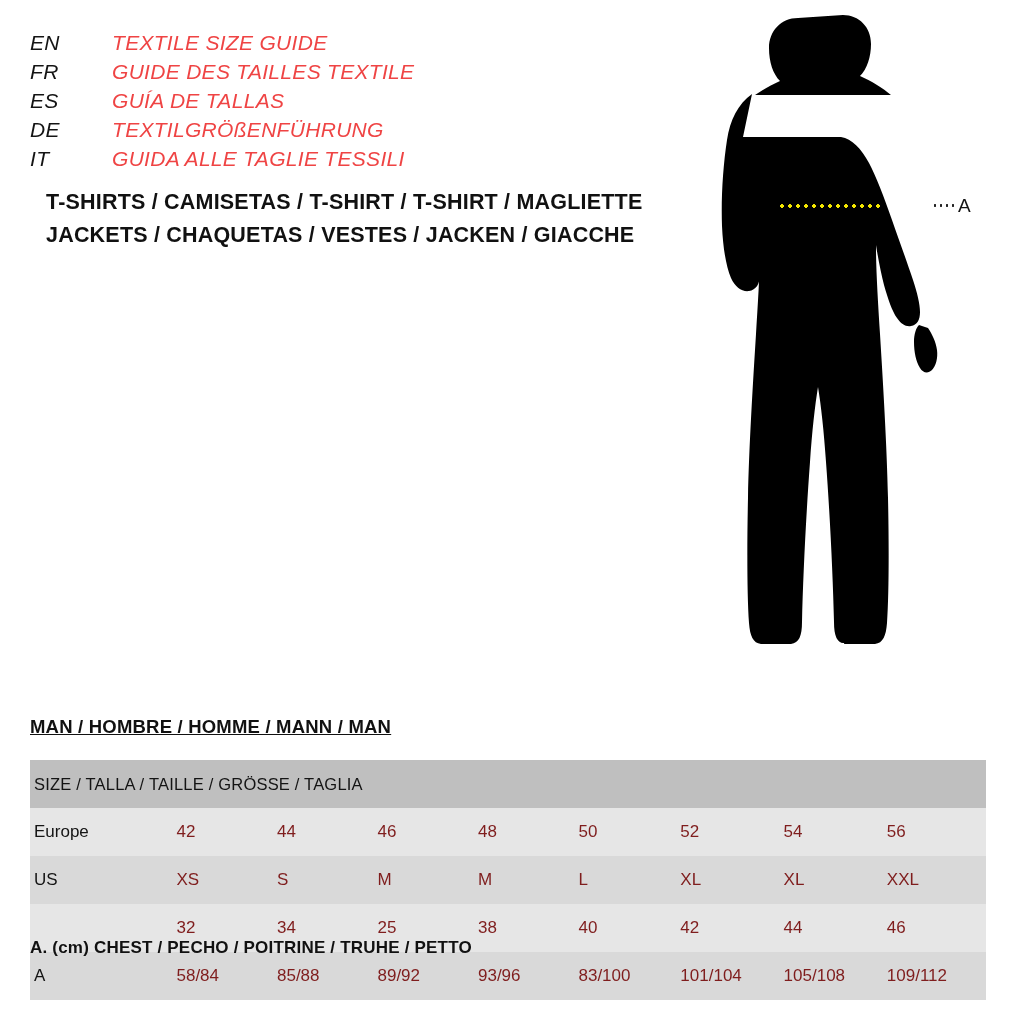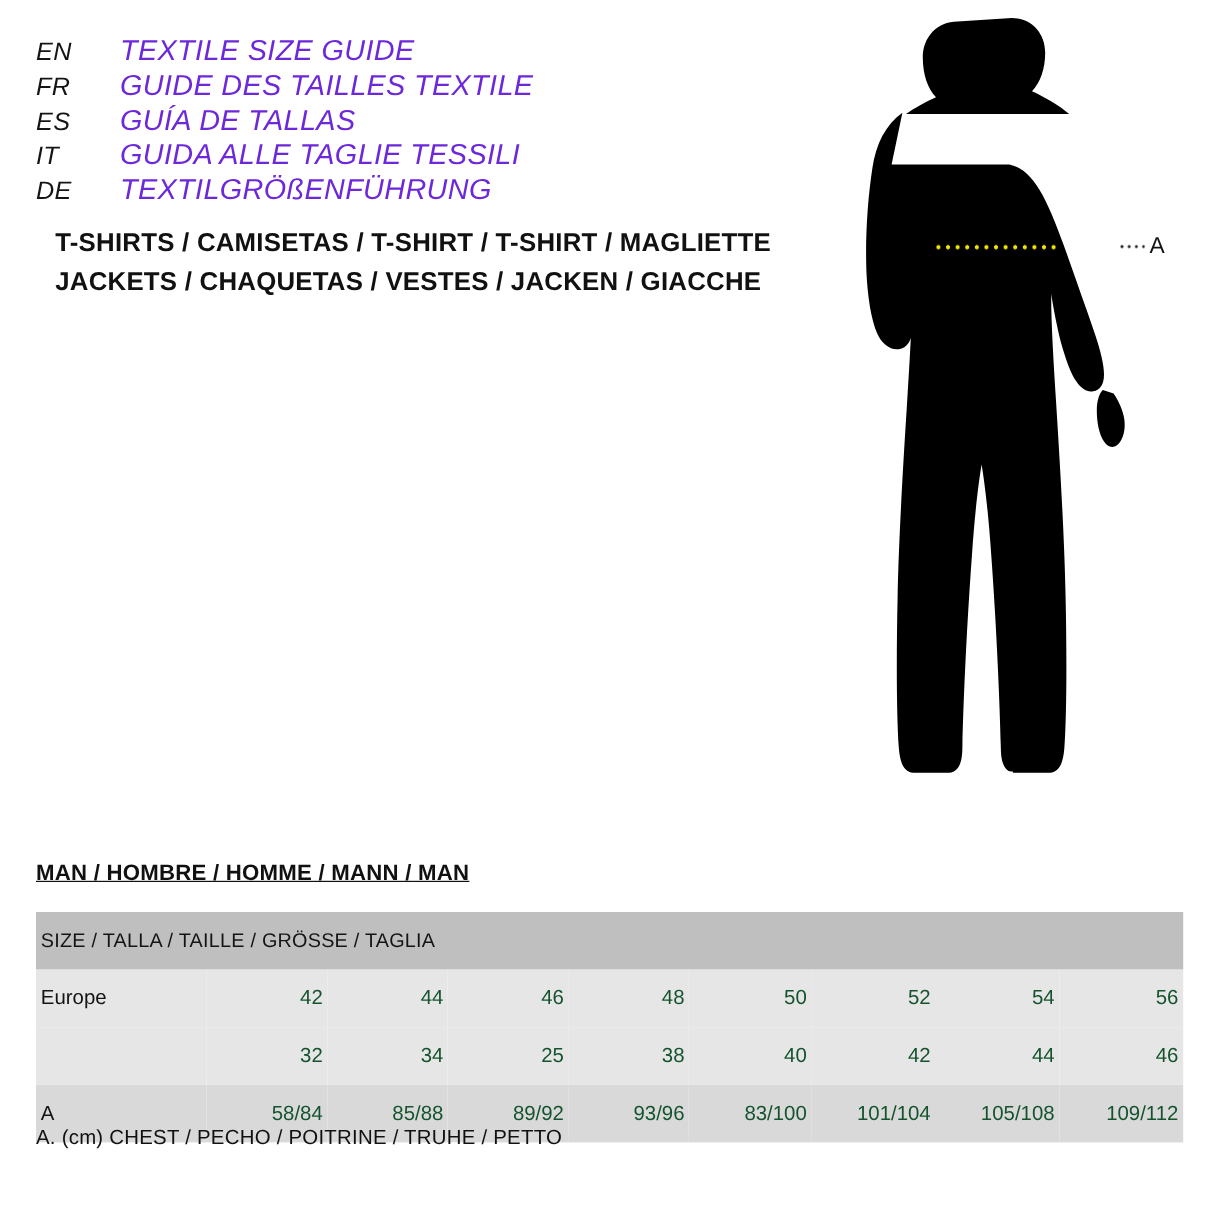--- a/index.html
+++ b/index.html
@@ -31,23 +31,24 @@
     white-space: nowrap;
     font-style: italic;
   }
   .lang-code {
     width: 70px;
     font-size: 21px;
     letter-spacing: 0.3px;
     color: #141414;
   }
   .lang-text {
-    font-size: 24px;
+    font-size: 21px;
     letter-spacing: 0.3px;
-    color: #6d28d9;
+    color: #ef4444;
+    margin-left: 12px;
   }
 
   
   .garment-block {
     position: absolute;
     left: 46px;
     top: 186px;
     width: 640px;
   }
   .garment-line {
@@ -132,37 +133,37 @@
   .row-shade-c { background: #d9d9d9; }
 
   td.label-cell {
     text-align: left;
     padding-left: 6px;
     width: 148px;
     white-space: nowrap;
     color: #141414;
   }
   td.val-cell {
-    text-align: right;
+    text-align: left;
     width: 101px;
-    color: #14532d;
+    color: #7f1d1d;
     white-space: nowrap;
   }
   .header-row td {
     height: 26px;
     font-size: 16.5px;
     letter-spacing: 0.2px;
   }
 
   .footnote {
     position: absolute;
     left: 30px;
     top: 938px;
     font-size: 17px;
-    font-weight: normal;
+    font-weight: bold;
     letter-spacing: 0.2px;
     color: #111;
     white-space: nowrap;
   }
 </style>
 </head>
 <body>
 
 <div class="lang-block">
   <div class="lang-row">
@@ -171,26 +172,26 @@
   </div>
   <div class="lang-row">
     <span class="lang-code">FR</span>
     <span class="lang-text">GUIDE DES TAILLES TEXTILE</span>
   </div>
   <div class="lang-row">
     <span class="lang-code">ES</span>
     <span class="lang-text">GUÍA DE TALLAS</span>
   </div>
   <div class="lang-row">
+    <span class="lang-code">DE</span>
+    <span class="lang-text">TEXTILGRÖßENFÜHRUNG</span>
+  </div>
+  <div class="lang-row">
     <span class="lang-code">IT</span>
     <span class="lang-text">GUIDA ALLE TAGLIE TESSILI</span>
-  </div>
-  <div class="lang-row">
-    <span class="lang-code">DE</span>
-    <span class="lang-text">TEXTILGRÖßENFÜHRUNG</span>
   </div>
 </div>
 
 <div class="garment-block">
   <div class="garment-line">T-SHIRTS / CAMISETAS / T-SHIRT / T-SHIRT / MAGLIETTE</div>
   <div class="garment-line">JACKETS / CHAQUETAS / VESTES / JACKEN / GIACCHE</div>
 </div>
 
 <div class="figure-area">
   <svg class="figure-svg" width="300" height="660" viewBox="0 0 300 660">
@@ -259,20 +260,31 @@
       <td class="label-cell">Europe</td>
       <td class="val-cell">42</td>
       <td class="val-cell">44</td>
       <td class="val-cell">46</td>
       <td class="val-cell">48</td>
       <td class="val-cell">50</td>
       <td class="val-cell">52</td>
       <td class="val-cell">54</td>
       <td class="val-cell">56</td>
     </tr>
+    <tr class="row-shade-c">
+      <td class="label-cell">US</td>
+      <td class="val-cell">XS</td>
+      <td class="val-cell">S</td>
+      <td class="val-cell">M</td>
+      <td class="val-cell">M</td>
+      <td class="val-cell">L</td>
+      <td class="val-cell">XL</td>
+      <td class="val-cell">XL</td>
+      <td class="val-cell">XXL</td>
+    </tr>
     <tr class="row-shade-b">
       <td class="label-cell"></td>
       <td class="val-cell">32</td>
       <td class="val-cell">34</td>
       <td class="val-cell">25</td>
       <td class="val-cell">38</td>
       <td class="val-cell">40</td>
       <td class="val-cell">42</td>
       <td class="val-cell">44</td>
       <td class="val-cell">46</td>

